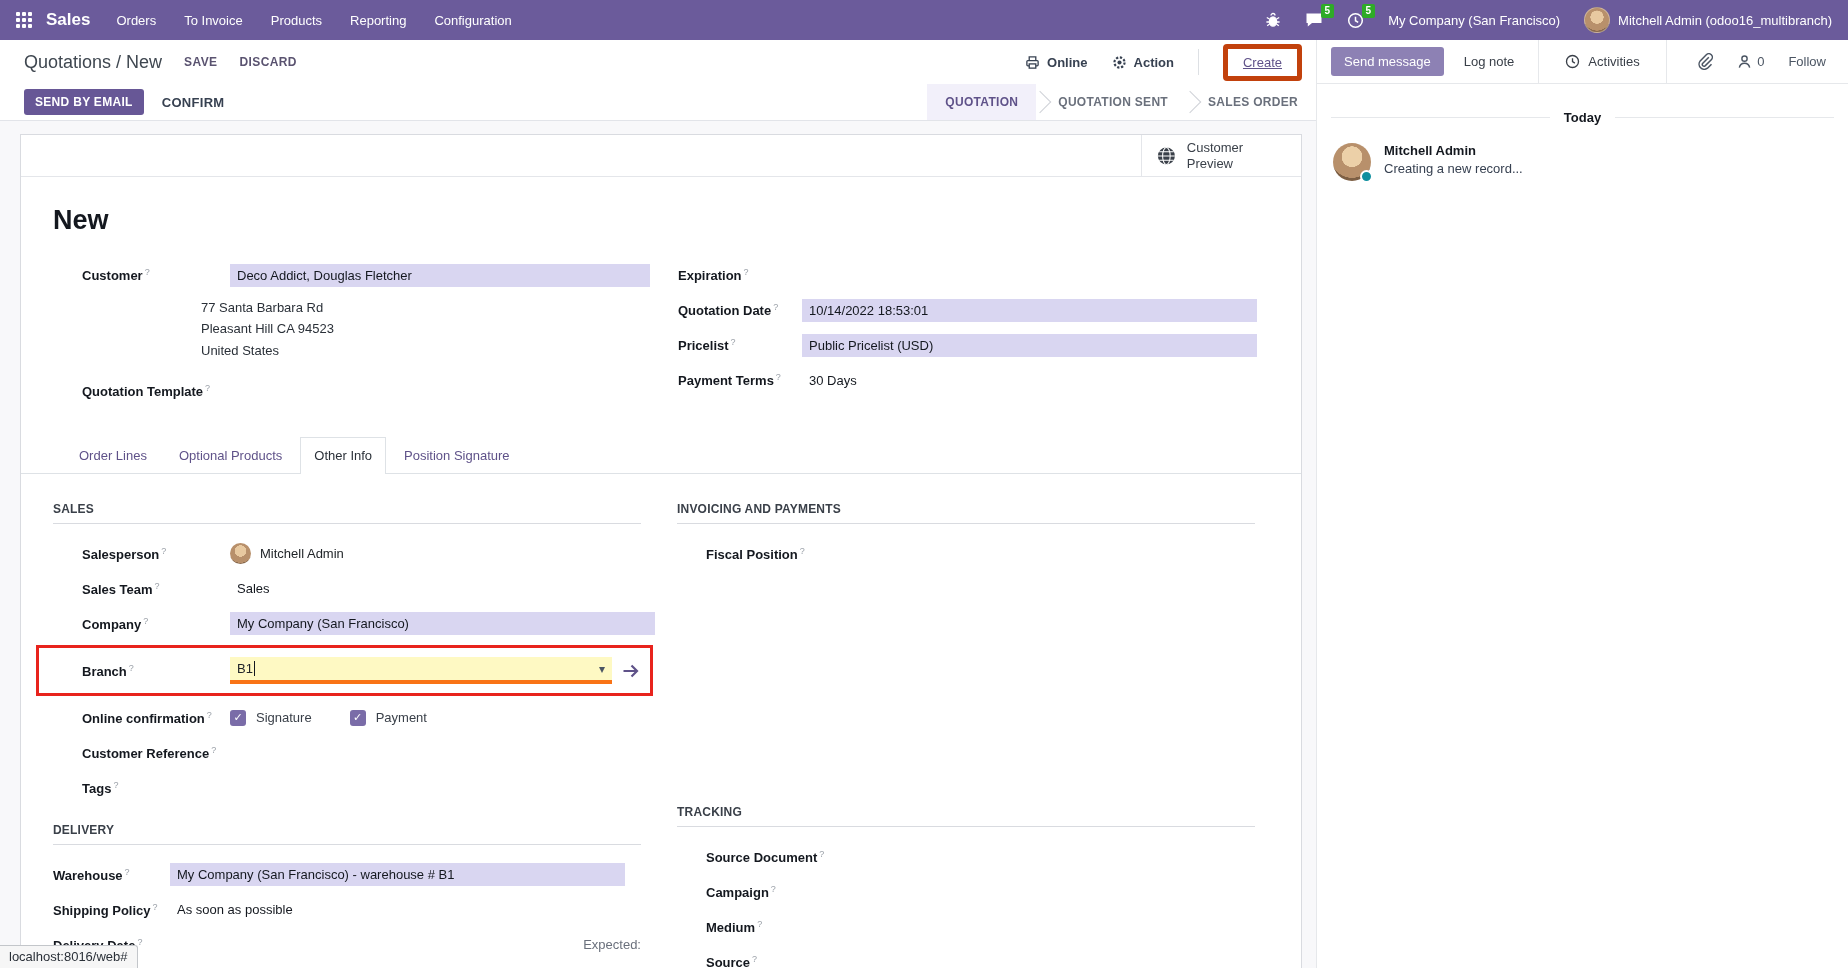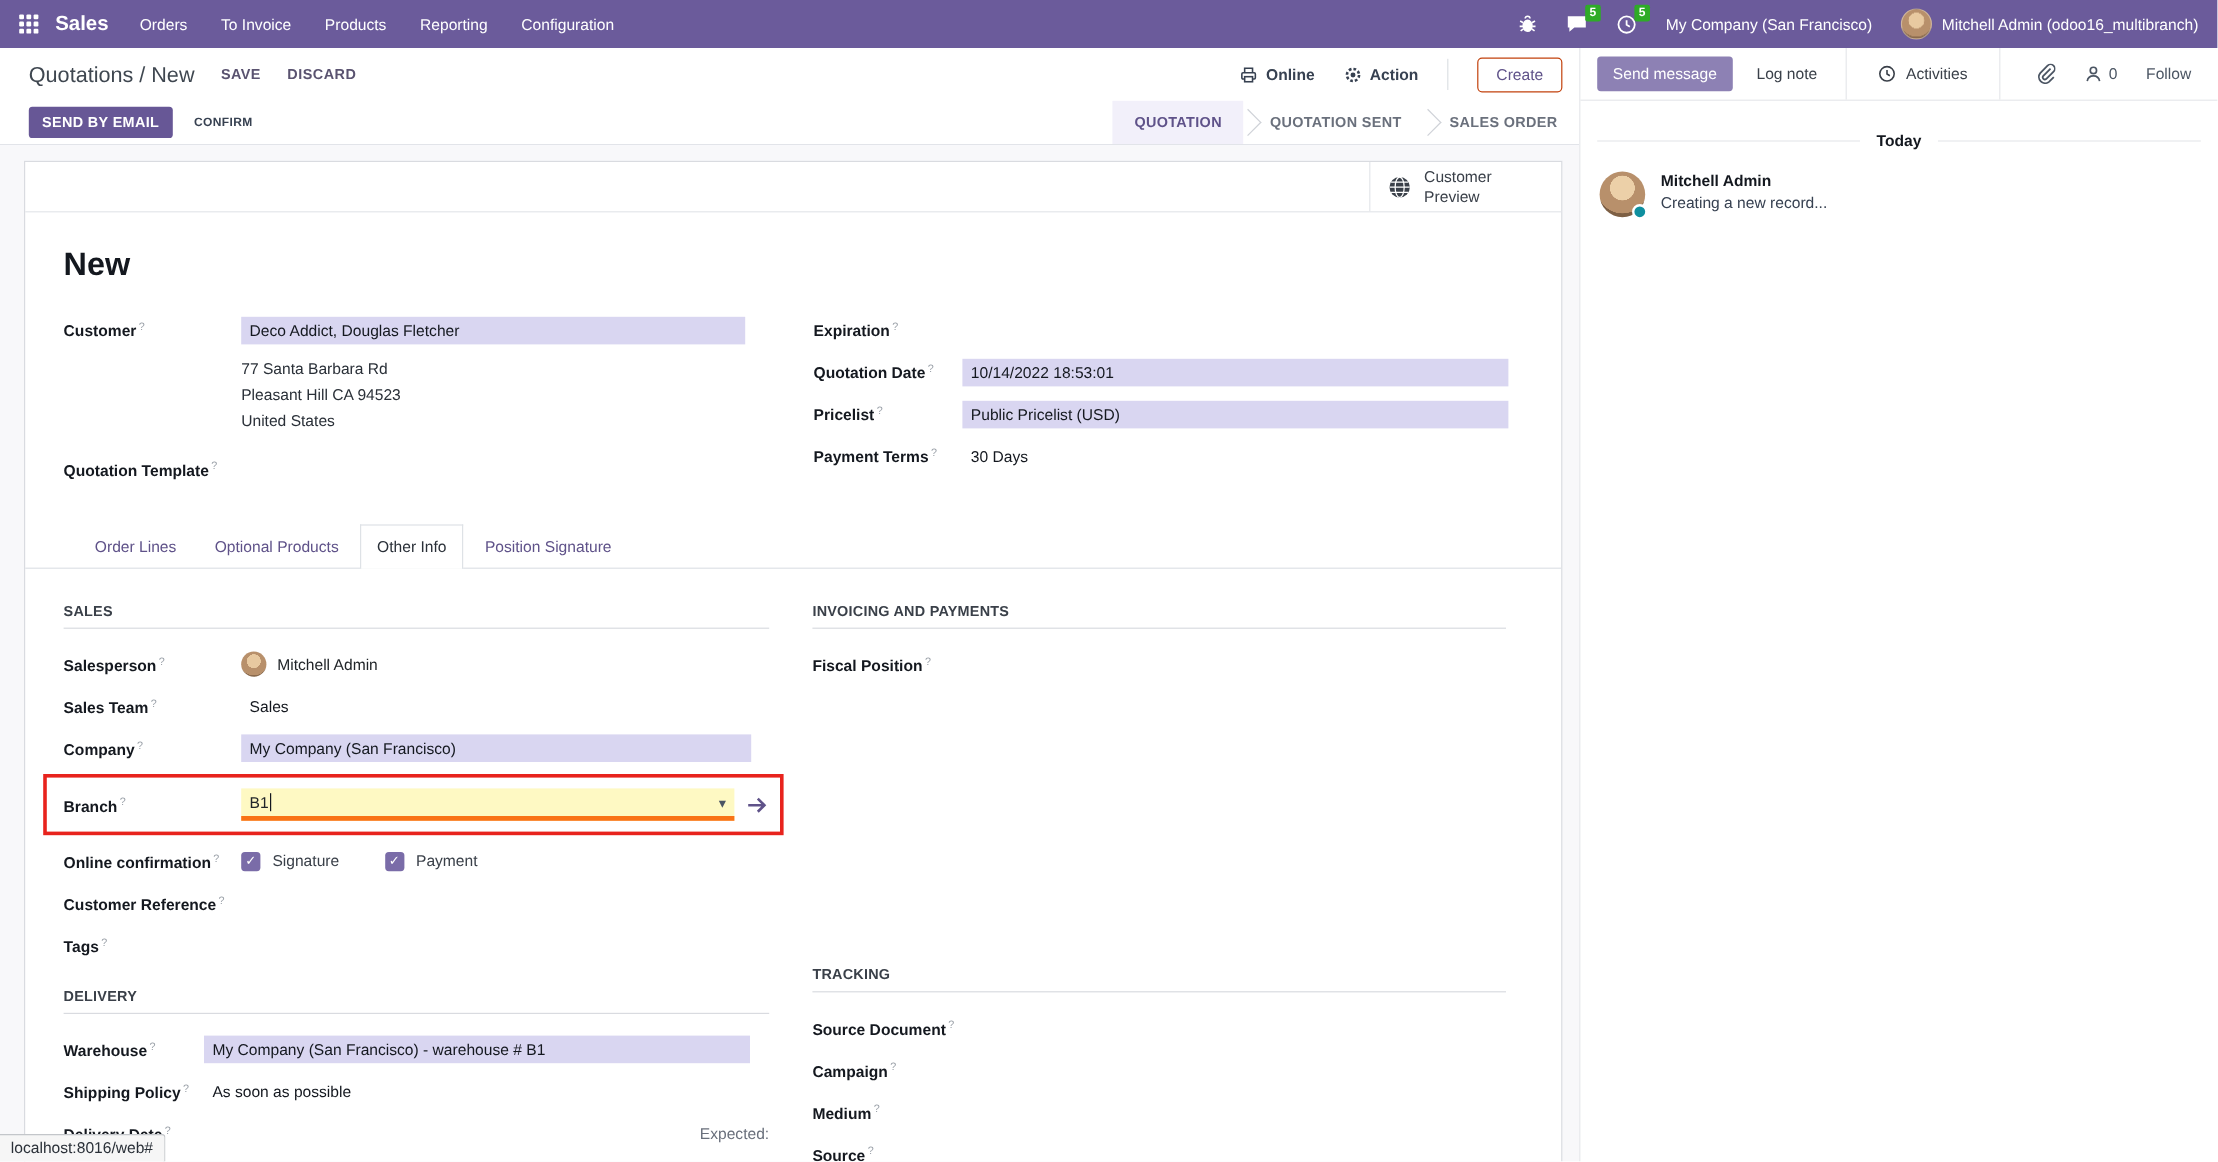--- a/index.html
+++ b/index.html
@@ -25,45 +25,45 @@
   .main { flex:1; display:flex; min-height:0; }
   .left-pane { width:1316px; flex:none; display:flex; flex-direction:column; min-width:0; }
 
   
   .control-row { height:44px; background:#fff; display:flex; align-items:center; padding:0 14px 0 24px; }
   .breadcrumb { font-size:18px; color:#3f4750; cursor:pointer; }
   .cp-btn { font-size:12px; font-weight:700; letter-spacing:.4px; color:#5a5370; margin-left:22px; cursor:pointer; }
   .cp-right { margin-left:auto; display:flex; align-items:center; gap:24px; color:#374151; }
   .cp-action { display:flex; align-items:center; gap:7px; font-weight:600; cursor:pointer; }
   .vdiv { width:1px; height:26px; background:#dde0e4; }
-  .create-btn { border:1px solid #c2410c; color:#5f5289; background:#fff; border-radius:4px; padding:6px 15px; font-size:13px; cursor:pointer; }
+  .create-btn { border:5px solid #c2410c; color:#5f5289; background:#fff; border-radius:4px; padding:6px 15px; font-size:13px; cursor:pointer;text-decoration:underline; }
 
   
   .status-row { height:37px; background:#fff; border-bottom:1px solid #e2e4e9; display:flex; align-items:stretch; padding-left:24px; }
   .sbe-btn { align-self:center; background:#675796; color:#fff; font-size:12px; font-weight:700; letter-spacing:.3px; padding:6px 11px; border-radius:3px; cursor:pointer; }
-  .confirm-btn { align-self:center; font-size:10px; font-weight:700; letter-spacing:.3px; color:#374151; margin-left:18px; cursor:pointer; }
+  .confirm-btn { align-self:center; font-size:13px; font-weight:700; letter-spacing:.3px; color:#374151; margin-left:18px; cursor:pointer; }
   .steps { margin-left:auto; display:flex; align-items:stretch; }
   .step { font-size:12px; font-weight:700; letter-spacing:.3px; color:#6a707c; padding:0 18px; display:flex; align-items:center; cursor:pointer; }
   .step.active { color:#5f5289; background:#f2f0fa; }
   .chev { align-self:center; width:16px; height:16px; border-top:1px solid #cfd2d8; border-right:1px solid #cfd2d8; transform:rotate(45deg); margin:0 -8px 0 -4px; }
 
   
   .form-area { flex:1; background:#f8f8fa; padding:13px 0 0 20px; overflow:hidden; }
   .sheet { width:1282px; background:#fff; border:1px solid #d9dbe0; height:1200px; }
   .sheet-strip { height:42px; border-bottom:1px solid #e4e6ea; display:flex; justify-content:flex-end; }
   .preview-btn { border-left:1px solid #e4e6ea; width:160px; display:flex; align-items:center; gap:10px; padding:0 14px; color:#3a4049; line-height:1.2; cursor:pointer; }
   .sheet-body { padding:26px 30px 0 32px; }
   .sheet-title { font-size:27px; font-weight:600; color:#14181f; margin:2px 0 26px; }
 
   .grid-top { display:flex; }
   .col-left { width:585px; flex:none; }
   .col-right { width:600px; margin-left:40px; flex:none; }
 
   .frow { display:flex; align-items:center; min-height:27px; margin-bottom:8px; }
-  .flabel { width:148px; flex:none; font-weight:600; font-size:13px; color:#14181f; }
+  .flabel { width:148px; flex:none; font-weight:600; font-size:13px; color:#14181f;margin-left:29px; }
   .flabel-sm { width:117px; flex:none; font-weight:600; font-size:13px; color:#14181f; }
   .flabel-r { width:124px; flex:none; font-weight:600; font-size:13px; color:#14181f; }
   sup.help { color:#9aa0a8; font-size:9px; margin-left:2px; font-weight:400; }
   .chip { background:#d9d6f1; padding:4px 7px; font-size:13px; color:#14181f; flex:none; cursor:text; white-space:nowrap; overflow:hidden; }
   .w420{width:420px;} .w425{width:425px;} .w455{width:455px;}
   .fvalue-empty { flex:1; height:22px; cursor:text; }
   .fvalue-text { padding-left:7px; color:#14181f; cursor:text; }
   .addr { margin:2px 0 16px 148px; font-size:13px; color:#2a3038; line-height:1.65; }
 
   

